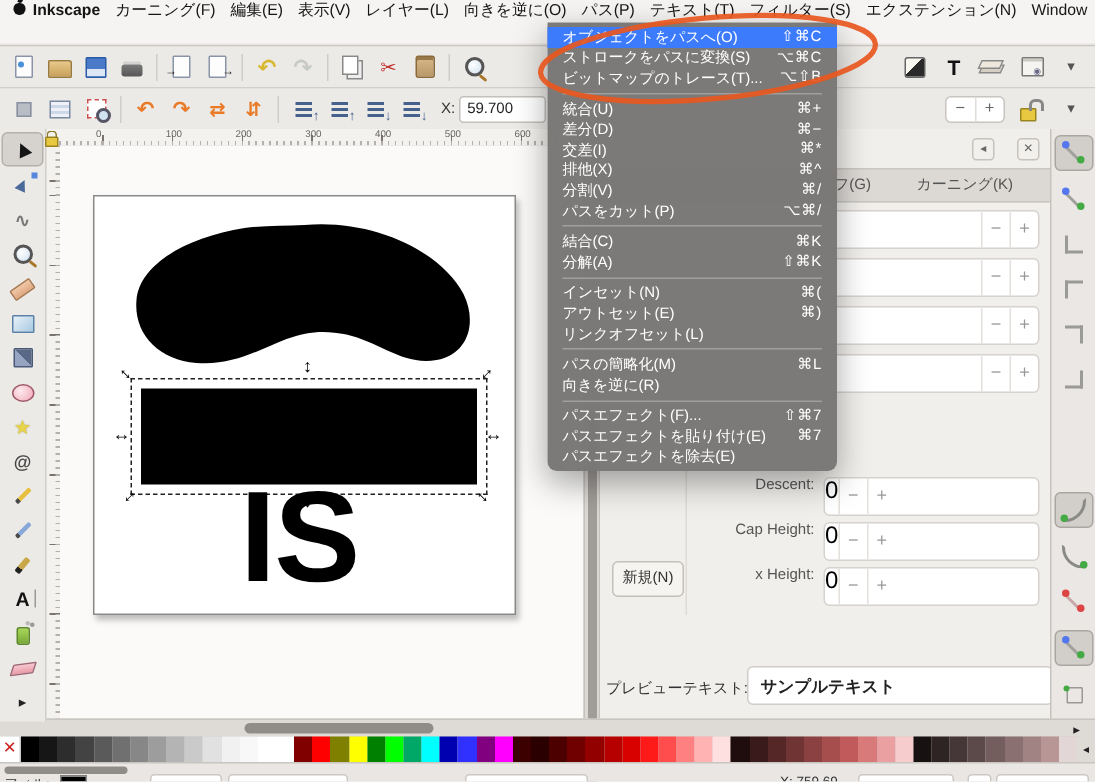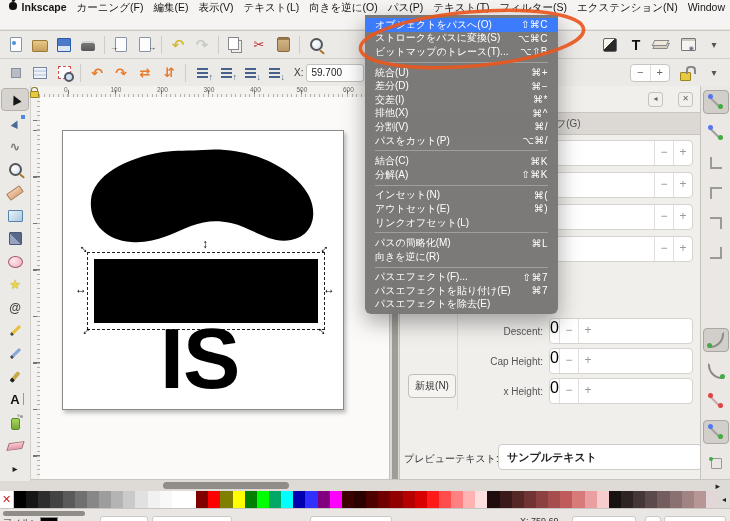--- a/index.html
+++ b/index.html
@@ -116,21 +116,21 @@
   .panel{position:absolute;left:399px;top:86px;width:301px;height:393px;background:#f1efec;border-left:1px solid #c6c3bf}
   .pbtn{position:absolute;top:6px;width:13px;height:13px;background:#f2f0ed;border:1px solid #c6c2be;border-radius:3px;font-size:8px;color:#666;text-align:center;line-height:12px}
   .tabbar{position:absolute;left:0;right:0;top:26px;height:21px;background:#dcd9d5;border-top:1px solid #c9c6c2;border-bottom:1px solid #c9c6c2}
   .tab{position:absolute;top:0;height:21px;line-height:21px;font-size:10px;color:#555;padding:0 6px}
   .rows{position:absolute;left:8px;right:8px;top:54px}
   .prow{position:relative;height:24px;background:#fff;border:1px solid #d6d2ce;border-radius:4px;margin-bottom:6px;display:flex}
   .prow .val{flex:1;font-size:10px;color:#444;line-height:23px;padding-left:6px}
   .spin{display:flex;width:38px;flex:none}
   .spin span{flex:1;text-align:center;font-size:12px;line-height:22px;color:#999;border-left:1px solid #e4e0dc}
   .lrows{position:absolute;left:55px;right:8px;top:232px}
-  .lrow{display:flex;align-items:center;margin-bottom:4px}
+  .lrow{display:flex;margin-bottom:4px}
   .lrow .lab{width:88px;text-align:right;padding-right:6px;font-size:10px;color:#555;flex:none}
   .lrow .fld{flex:1;height:24px;background:#fff;border:1px solid #d6d2ce;border-radius:4px;display:flex}
   .newbtn{position:absolute;left:8px;top:288px;width:46px;height:22px;background:#f6f4f1;border:1px solid #c3bfba;border-radius:4px;font-size:10px;color:#333;text-align:center;line-height:21px}
   .pdivider{position:absolute;left:57px;top:228px;height:96px;border-left:1px solid #dedad5}
   .prevlab{position:absolute;left:4px;top:366px;font-size:10px;color:#333}
   .previnput{position:absolute;left:98px;top:358px;width:186px;height:24px;background:#fff;border:1px solid #d0ccc8;border-radius:4px;font-size:11px;font-weight:600;color:#222;padding:0 8px;font-family:inherit}
   
   .snapbar{position:absolute;left:700px;top:86px;width:30px;height:393px;background:#eae7e4;border-left:1px solid #c6c3bf;display:flex;flex-direction:column;align-items:center;padding-top:4px}
   .sn{position:relative;width:24px;height:22px;margin-bottom:8px;display:flex;align-items:center;justify-content:center;flex:none}
   .sn.sel{background:#d2ceca;border:1px solid #aaa6a2;border-radius:4px}
@@ -184,21 +184,21 @@
     <span style="display:flex">
 
         <span class="mb bold">Inkscape</span>
 
         <span class="mb">カーニング(F)</span>
 
         <span class="mb">編集(E)</span>
 
         <span class="mb">表示(V)</span>
 
-        <span class="mb">テキスト(L)</span>
+        <span class="mb">レイヤー(L)</span>
 
         <span class="mb">向きを逆に(O)</span>
 
         <span class="mb">パス(P)</span>
 
         <span class="mb">テキスト(T)</span>
 
         <span class="mb">フィルター(S)</span>
 
         <span class="mb">エクステンション(N)</span>
@@ -375,20 +375,21 @@
   </div>
   <div class="vscroll">
       <i></i>
     </div>
 
   <div class="panel">
     <div class="pbtn" style="right:38px">◂</div>
     <div class="pbtn" style="right:8px">✕</div>
     <div class="tabbar">
       <span class="tab" style="left:150px">フ(G)</span>
+      <span class="tab" style="left:205px">カーニング(K)</span>
     </div>
     <div class="rows">
 
         <div class="prow">
           <span class="val"></span>
           <span class="spin">
             <span>−</span>
             <span>+</span>
           </span>
         </div>

